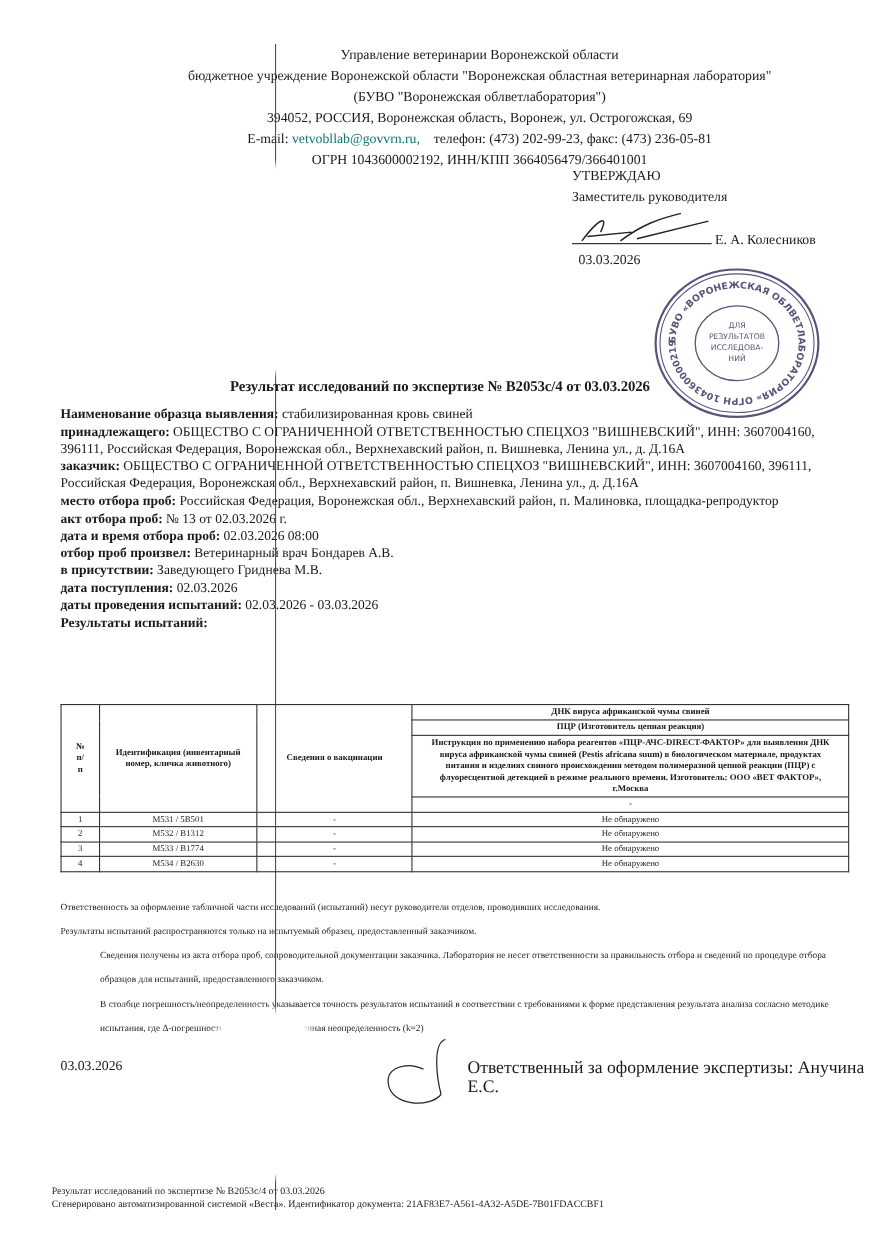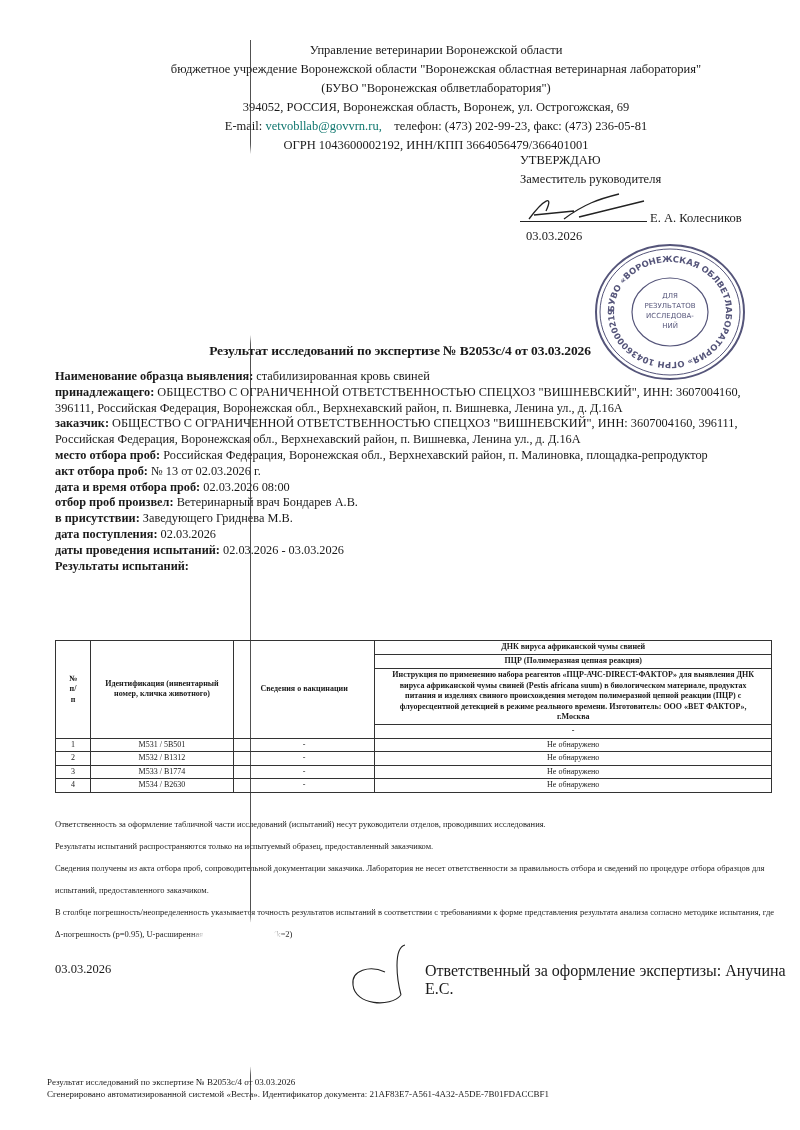--- a/index.html
+++ b/index.html
@@ -18,21 +18,21 @@
            font-size:13.5px; font-weight:bold; letter-spacing:-0.1px; }
   .info { position:absolute; left:55px; top:369px; width:715px; font-size:12.3px; line-height:15.8px; }
   .info b { font-weight:bold; }
   .info p { margin:0; }
   table.res { position:absolute; left:55px; top:640px; width:717px; border-collapse:collapse;
               font-size:8px; line-height:10.5px; }
   table.res td { border:1px solid #333; text-align:center; padding:1px 13px; }
   table.res td.b { font-weight:bold; }
   .notes { position:absolute; left:55px; top:813px; width:720px; font-size:8.5px; line-height:22px; }
   .notes p { margin:0; white-space:nowrap; }
-  .notes .wrap { white-space:normal; line-height:22px; }
+  .notes .wrap { white-space:normal; line-height:22px;margin-left:36px; }
   .foot-date { position:absolute; left:55px; top:962px; font-size:12.5px; }
   .foot-resp { position:absolute; left:425px; top:962px; font-size:16px; }
   .gen { position:absolute; left:47px; top:1076px; font-size:9px; line-height:12px; }
 </style>
 </head>
 <body>
 
 <div class="hdr" style="top:41px;">
   <div class="ln">Управление ветеринарии Воронежской области</div>
   <div class="ln">бюджетное учреждение Воронежской области "Воронежская областная ветеринарная лаборатория"</div>
@@ -97,21 +97,21 @@
       <col style="width:403px">
   </colgroup>
   <tbody>
       <tr>
     <td rowspan="4" class="b">№ п/п</td>
     <td rowspan="4" class="b">Идентификация (инвентарный номер, кличка животного)</td>
     <td rowspan="4" class="b">Сведения о вакцинации</td>
     <td class="b" style="height:11px;">ДНК вируса африканской чумы свиней</td>
   </tr>
   <tr>
-        <td class="b" style="height:11px;">ПЦР (Полимеразная цепная реакция)</td>
+        <td class="b" style="height:11px;">ПЦР (Изготовитель цепная реакция)</td>
       </tr>
   <tr>
         <td class="b" style="height:52px;">Инструкция по применению набора реагентов «ПЦР-АЧС-DIRECT-ФАКТОР» для выявления ДНК вируса африканской чумы свиней (Pestis africana suum) в биологическом материале, продуктах питания и изделиях свиного происхождения методом полимеразной цепной реакции (ПЦР) с флуоресцентной детекцией в режиме реального времени. Изготовитель: ООО «ВЕТ ФАКТОР», г.Москва</td>
       </tr>
   <tr>
         <td class="b" style="height:11px;">-</td>
       </tr>
   <tr>
     <td>1</td>
     <td>M531 / 5B501</td>

